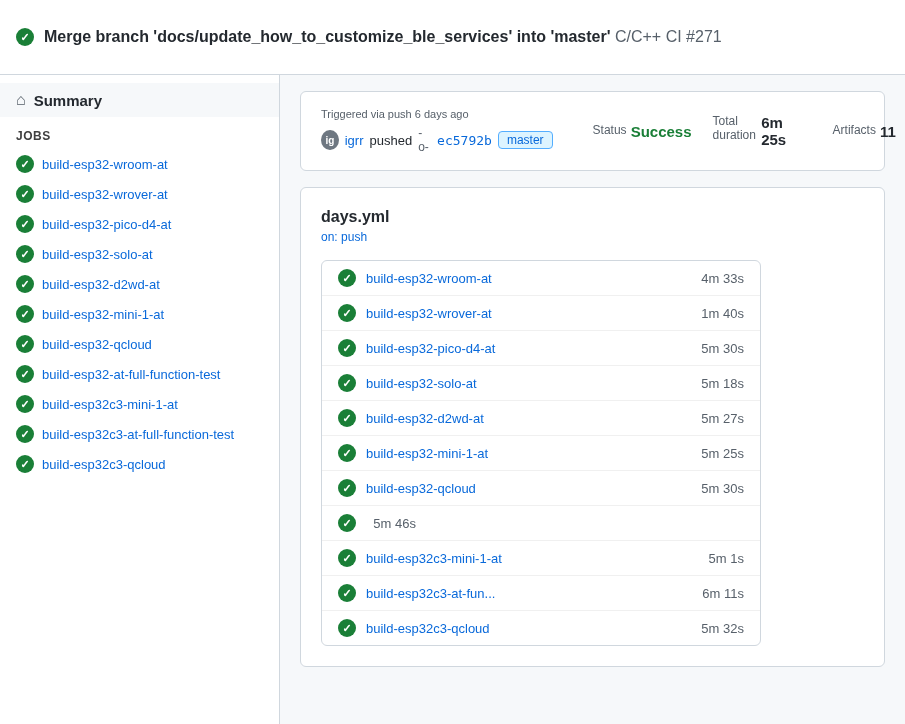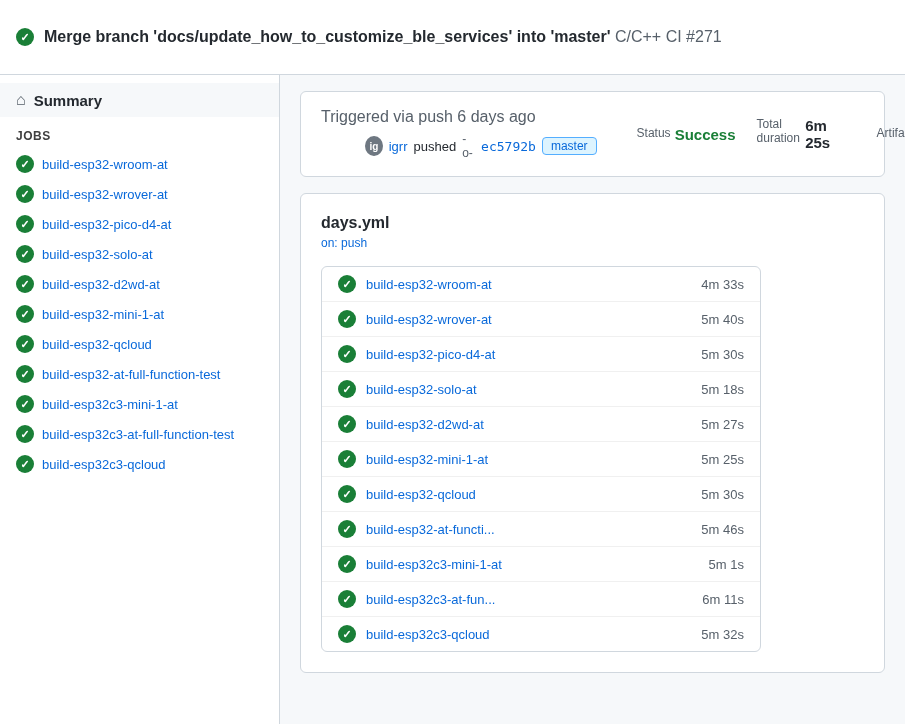--- a/index.html
+++ b/index.html
@@ -117,30 +117,29 @@
     }
 
     .trigger-section {
       display: flex;
       flex-direction: column;
       gap: 6px;
       flex: 1;
     }
 
     .trigger-label {
-      font-size: 16px;
+      font-size: 11px;
       color: #57606a;
     }
 
     .trigger-details {
       display: flex;
       align-items: center;
       gap: 6px;
       font-size: 13px;
-      margin-left: 44px;
     }
 
     .avatar-circle {
       width: 20px;
       height: 20px;
       border-radius: 50%;
       background: #6e7781;
       display: inline-flex;
       align-items: center;
       justify-content: center;
@@ -359,21 +358,21 @@
 
       <div class="jobs-inner-card" id="workflow-jobs-list">
           <div class="job-row">
             <span class="check-icon"></span>
             <span class="job-name">build-esp32-wroom-at</span>
             <span class="job-duration">4m 33s</span>
           </div>
           <div class="job-row">
             <span class="check-icon"></span>
             <span class="job-name">build-esp32-wrover-at</span>
-            <span class="job-duration">5m 40s</span>
+            <span class="job-duration">1m 40s</span>
           </div>
           <div class="job-row">
             <span class="check-icon"></span>
             <span class="job-name">build-esp32-pico-d4-at</span>
             <span class="job-duration">5m 30s</span>
           </div>
           <div class="job-row">
             <span class="check-icon"></span>
             <span class="job-name">build-esp32-solo-at</span>
             <span class="job-duration">5m 18s</span>
@@ -388,21 +387,20 @@
             <span class="job-name">build-esp32-mini-1-at</span>
             <span class="job-duration">5m 25s</span>
           </div>
           <div class="job-row">
             <span class="check-icon"></span>
             <span class="job-name">build-esp32-qcloud</span>
             <span class="job-duration">5m 30s</span>
           </div>
           <div class="job-row">
             <span class="check-icon"></span>
-            <span class="job-name">build-esp32-at-functi...</span>
             <span class="job-duration">5m 46s</span>
           </div>
           <div class="job-row">
             <span class="check-icon"></span>
             <span class="job-name">build-esp32c3-mini-1-at</span>
             <span class="job-duration">5m 1s</span>
           </div>
           <div class="job-row">
             <span class="check-icon"></span>
             <span class="job-name">build-esp32c3-at-fun...</span>

